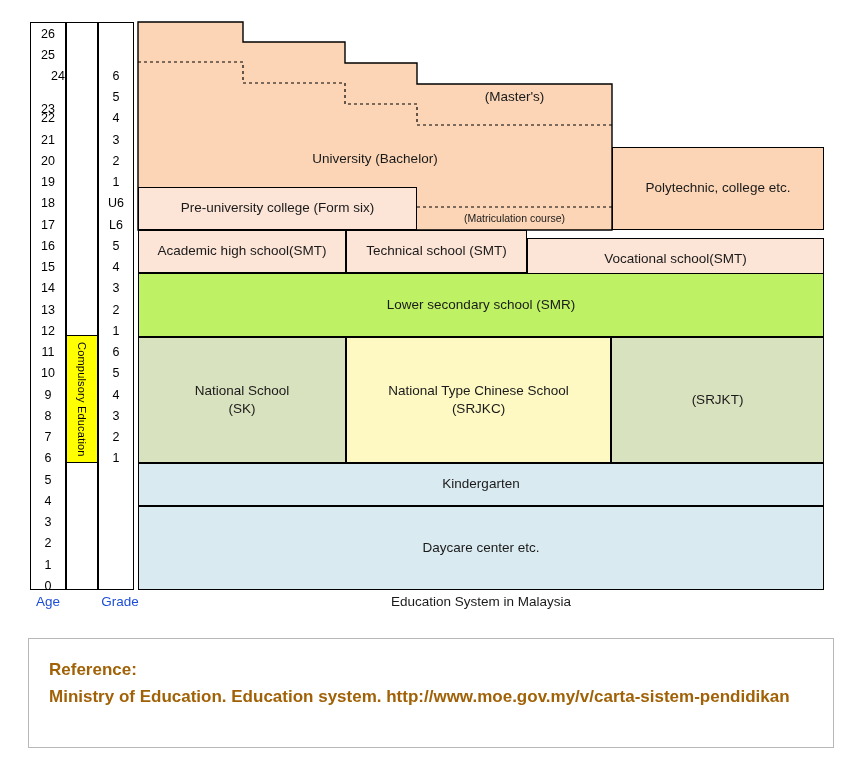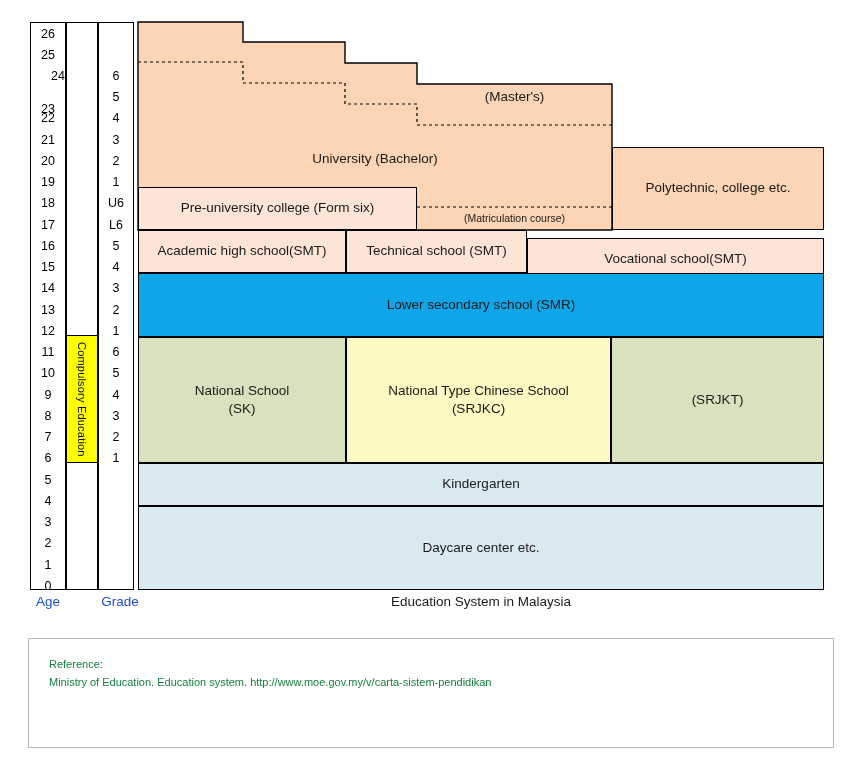--- a/index.html
+++ b/index.html
@@ -59,21 +59,21 @@
     position:absolute;font-size:13.5px;color:#1a1a1a;text-align:center;
     white-space:nowrap;
   }
 
   
   .ref-box{
     position:absolute;box-sizing:border-box;
     border:1px solid #b8b8b8;background:#fff;
     padding:17px 20px;
   }
-  .ref-line{font-size:11px;line-height:1.6;color:#15803d;white-space:nowrap;}
+  .ref-line{font-size:17px;line-height:1.6;color:#a16207;white-space:nowrap;font-weight:bold;}
 </style>
 </head>
 <body>
 
 <div id="chart-root">
 
   <div class="axis-col" style="left:30px;top:22px;width:36px;height:568px;">
     <div class="tick" style="top:5px;">26</div>
     <div class="tick" style="top:26px;">25</div>
     <div class="tick" style="top:47px;text-align:right;">24</div>
@@ -154,21 +154,21 @@
   <div class="blk" style="left:138px;top:230px;width:208px;height:43px;background:#fce4d6;">
     <span class="lbl">Academic high school(SMT)</span>
   </div>
   <div class="blk" style="left:346px;top:230px;width:181px;height:43px;background:#fce4d6;">
     <span class="lbl">Technical school (SMT)</span>
   </div>
   <div class="blk" style="left:527px;top:230px;width:297px;height:43px;background:#fce4d6;margin-top:8px;">
     <span class="lbl">Vocational school(SMT)</span>
   </div>
 
-  <div class="blk" style="left:138px;top:273px;width:686px;height:64px;background:#0ea5e9;">
+  <div class="blk" style="left:138px;top:273px;width:686px;height:64px;background:#bef264;">
     <span class="lbl">Lower secondary school (SMR)</span>
   </div>
 
   <div class="blk" style="left:138px;top:337px;width:208px;height:126px;background:#d9e2bf;flex-direction:column;">
     <span class="lbl">National School</span>
     <span class="lbl">(SK)</span>
   </div>
   <div class="blk" style="left:346px;top:337px;width:265px;height:126px;background:#fef9c3;flex-direction:column;">
     <span class="lbl">National Type Chinese School</span>
     <span class="lbl">(SRJKC)</span>

